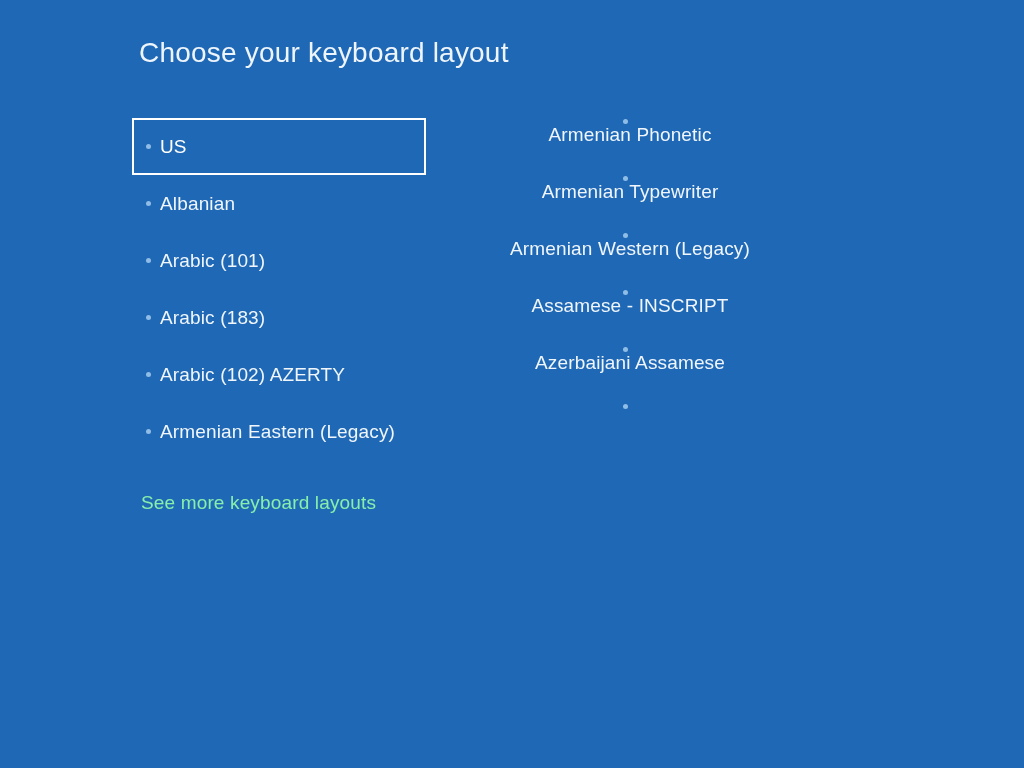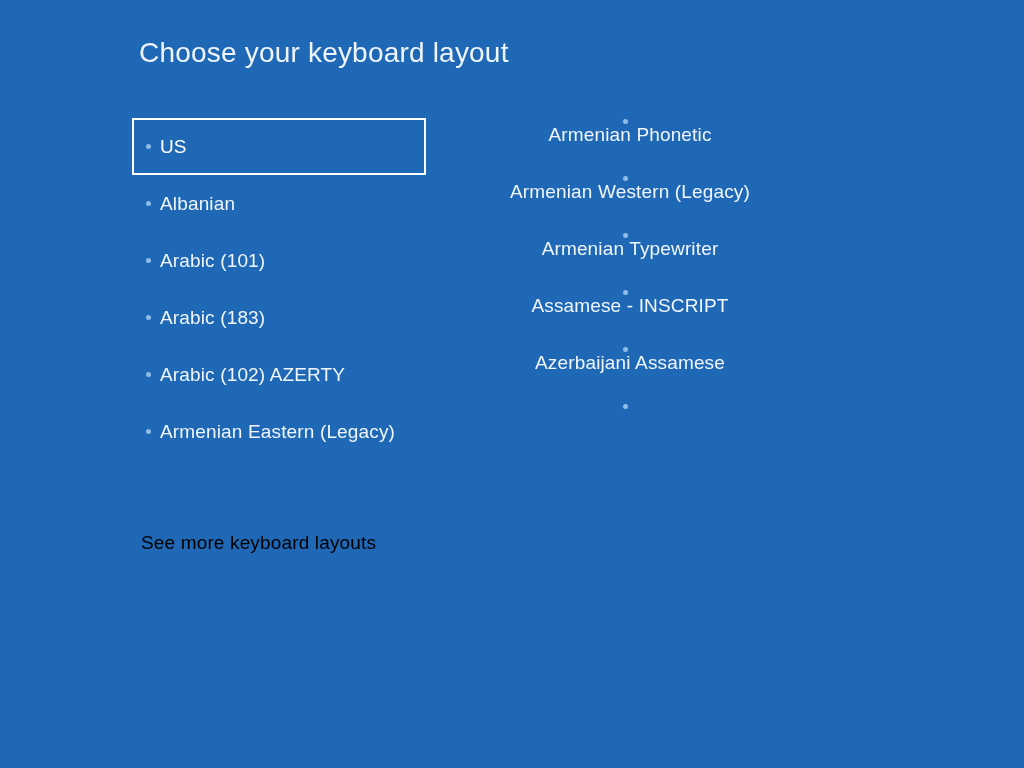--- a/index.html
+++ b/index.html
@@ -78,25 +78,24 @@
   .layout-item.selected .layout-label {
     color: #ffffff;
   }
 
   #see-more-link {
     position: absolute;
     left: 141px;
     top: 492px;
     font-size: 19px;
     font-weight: 300;
-    color: #000000;
+    color: #86efac;
     letter-spacing: 0.15px;
     white-space: nowrap;
     cursor: pointer;
-    margin-top: 40px;
   }
 </style>
 </head>
 <body>
 
 <div id="screen">
 
   <div id="page-title">Choose your keyboard layout</div>
 
   <div id="layout-columns">
@@ -126,25 +125,25 @@
           <span class="layout-label">Armenian Eastern (Legacy)</span>
         </div>
       </div>
     <div class="column" id="column-right">
         <div class="layout-item">
           <span class="bullet-icon"></span>
           <span class="layout-label">Armenian Phonetic</span>
         </div>
         <div class="layout-item">
           <span class="bullet-icon"></span>
-          <span class="layout-label">Armenian Western (Legacy)</span>
+          <span class="layout-label">Armenian Typewriter</span>
         </div>
         <div class="layout-item">
           <span class="bullet-icon"></span>
-          <span class="layout-label">Armenian Typewriter</span>
+          <span class="layout-label">Armenian Western (Legacy)</span>
         </div>
         <div class="layout-item">
           <span class="bullet-icon"></span>
           <span class="layout-label">Assamese - INSCRIPT</span>
         </div>
         <div class="layout-item">
           <span class="bullet-icon"></span>
           <span class="layout-label">Azerbaijani Assamese</span>
         </div>
         <div class="layout-item">

